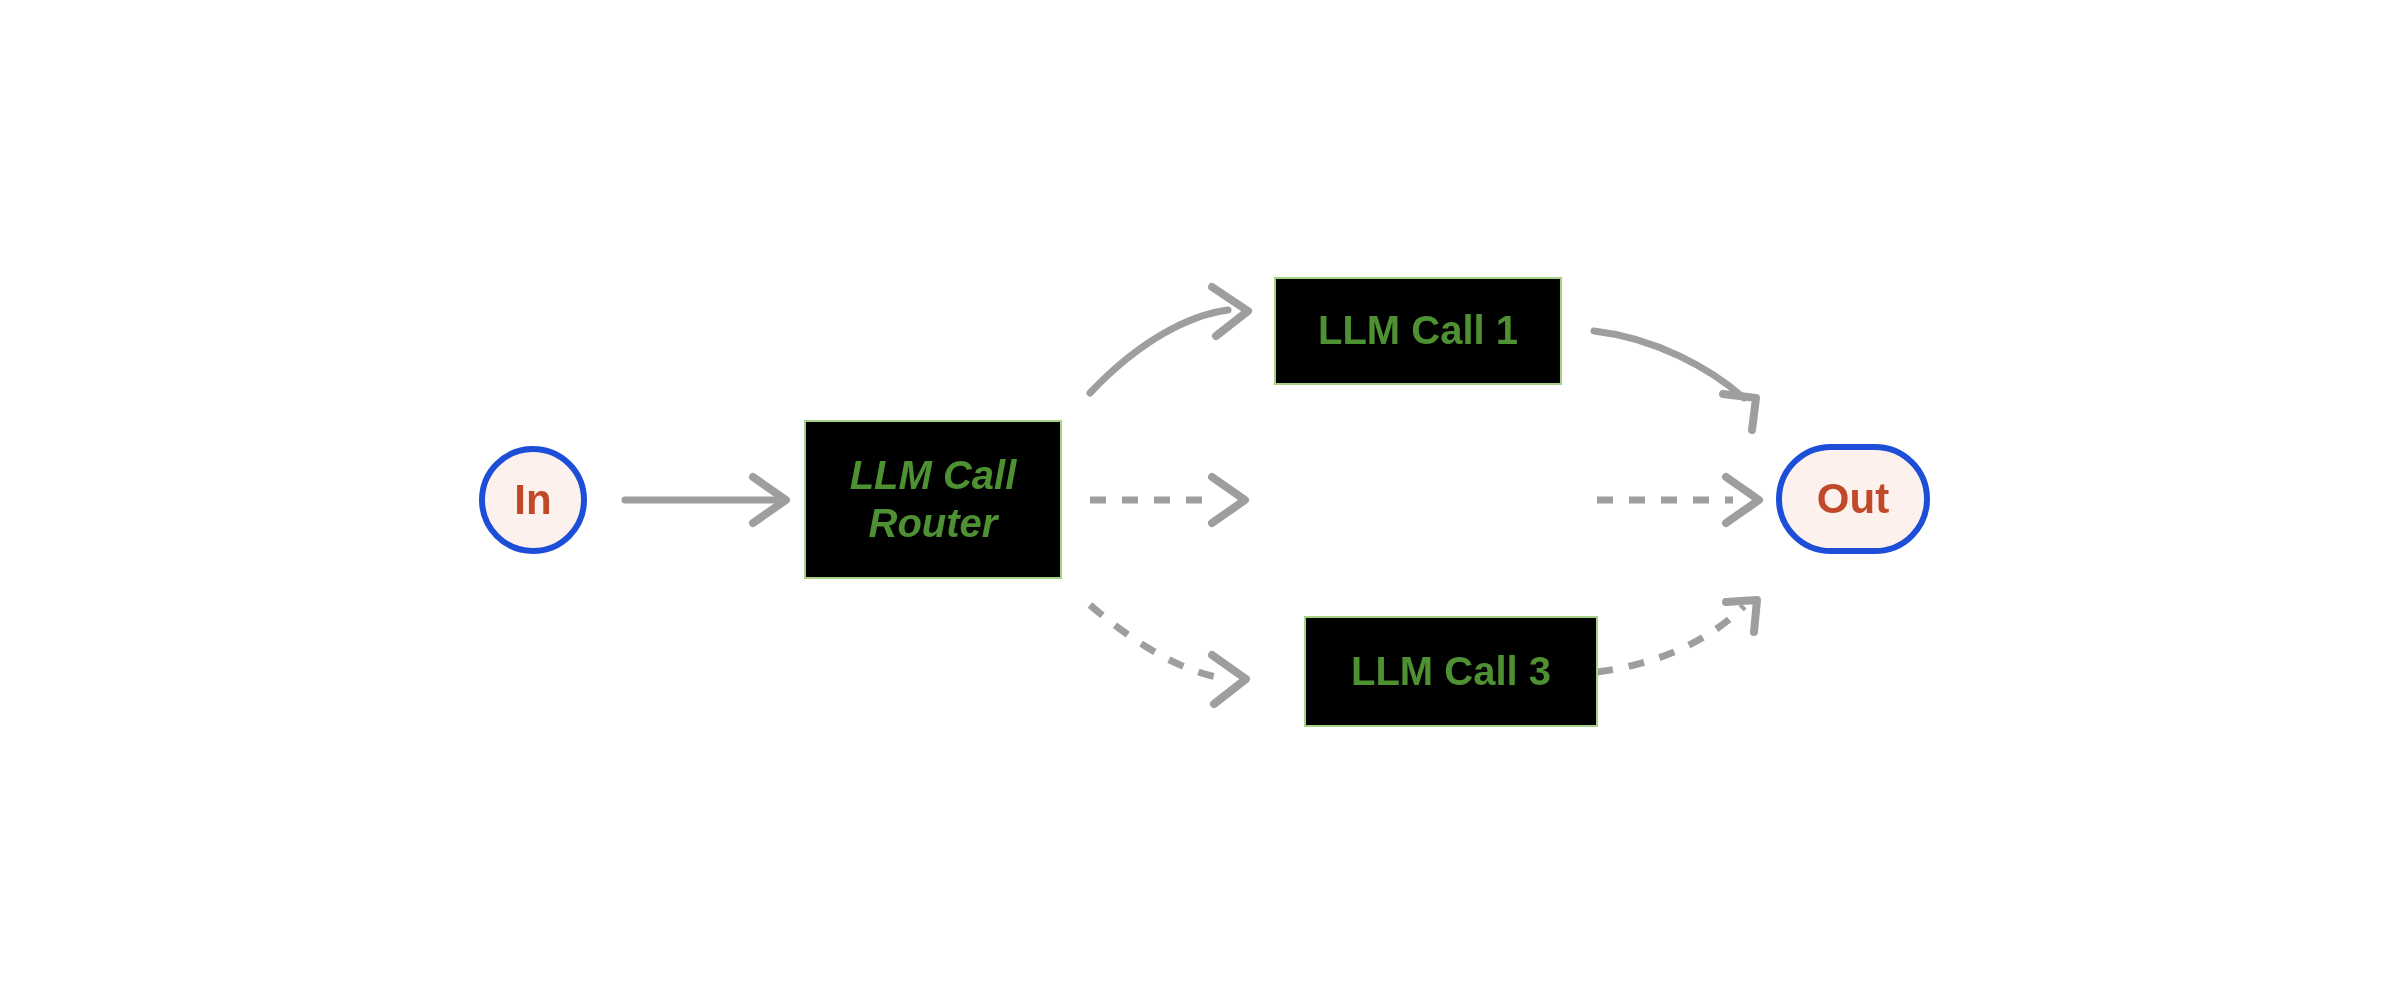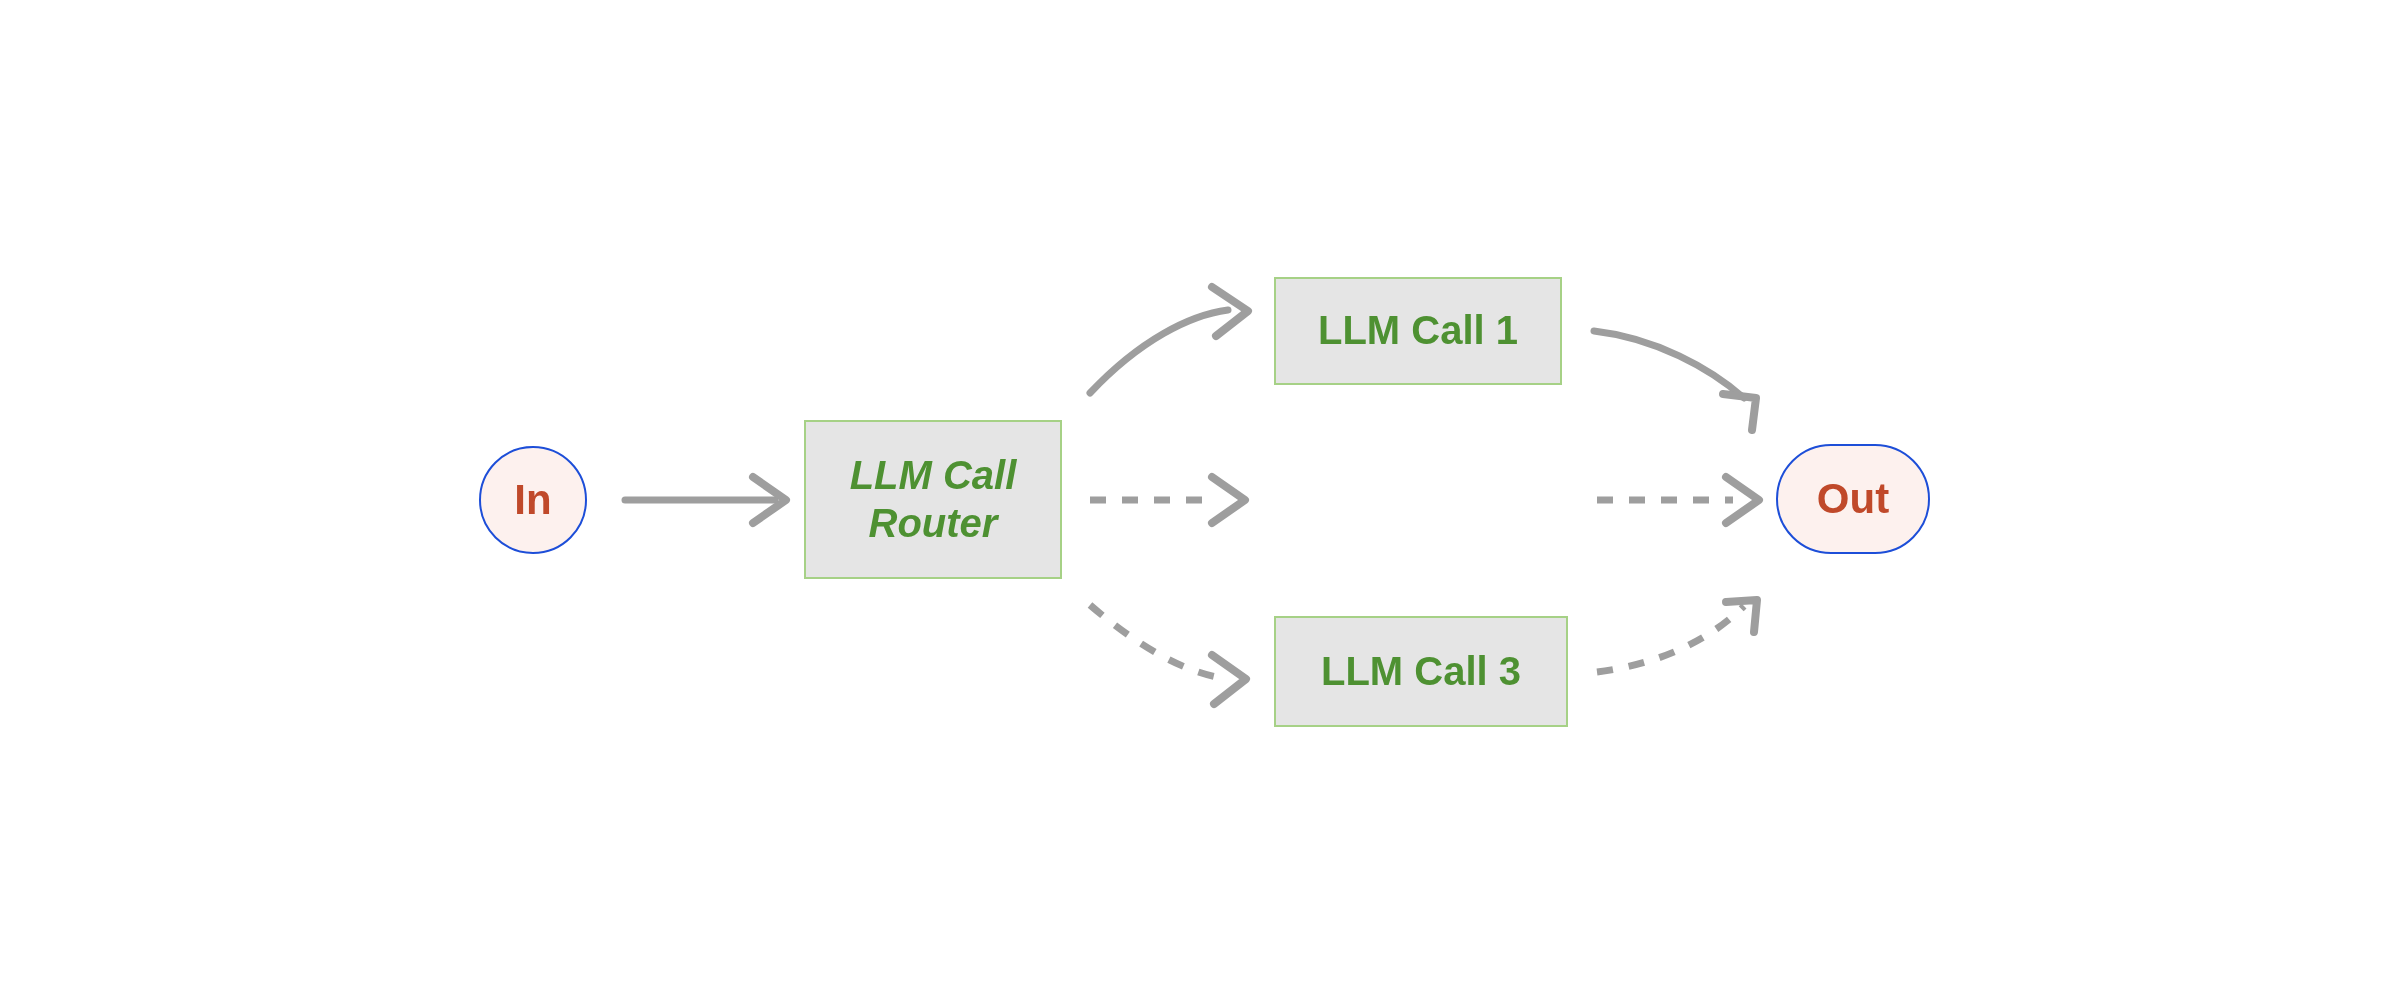--- a/index.html
+++ b/index.html
@@ -27,42 +27,42 @@
     position: absolute;
     display: flex;
     align-items: center;
     justify-content: center;
     text-align: center;
     box-sizing: border-box;
     line-height: 1.18;
   }
   .node-io {
     background: #fdf1ee;
-    border: 2px solid #1d4ed8;
+    border: 6px solid #1d4ed8;
     color: #c0492a;
     font-weight: 700;
     font-size: 42px;
   }
   .node-in {
     left: 479px;
     top: 446px;
     width: 108px;
     height: 108px;
     border-radius: 50%;
   }
   .node-out {
     left: 1776px;
     top: 444px;
     width: 154px;
     height: 110px;
     border-radius: 55px;
     justify-content: center;
   }
   .node-llm {
-    background: #e5e5e5;
+    background: #000000;
     border: 2px solid #a6d186;
     color: #4e9132;
     font-weight: 700;
     font-size: 40px;
   }
   .node-router {
     left: 804px;
     top: 420px;
     width: 258px;
     height: 159px;
@@ -74,21 +74,21 @@
     width: 288px;
     height: 108px;
   }
   .node-call2 {
     left: 1272px;
     top: 446px;
     width: 292px;
     height: 110px;
   }
   .node-call3 {
-    left: 1274px;
+    left: 1304px;
     top: 616px;
     width: 294px;
     height: 111px;
   }
   .router-line { display: block; font-style: italic; }
 </style>
 </head>
 <body>
 
 <div id="canvas">

